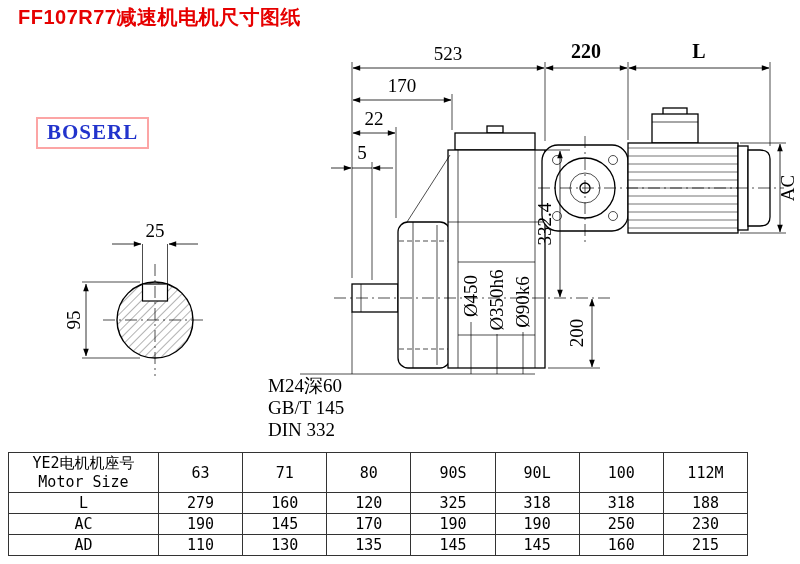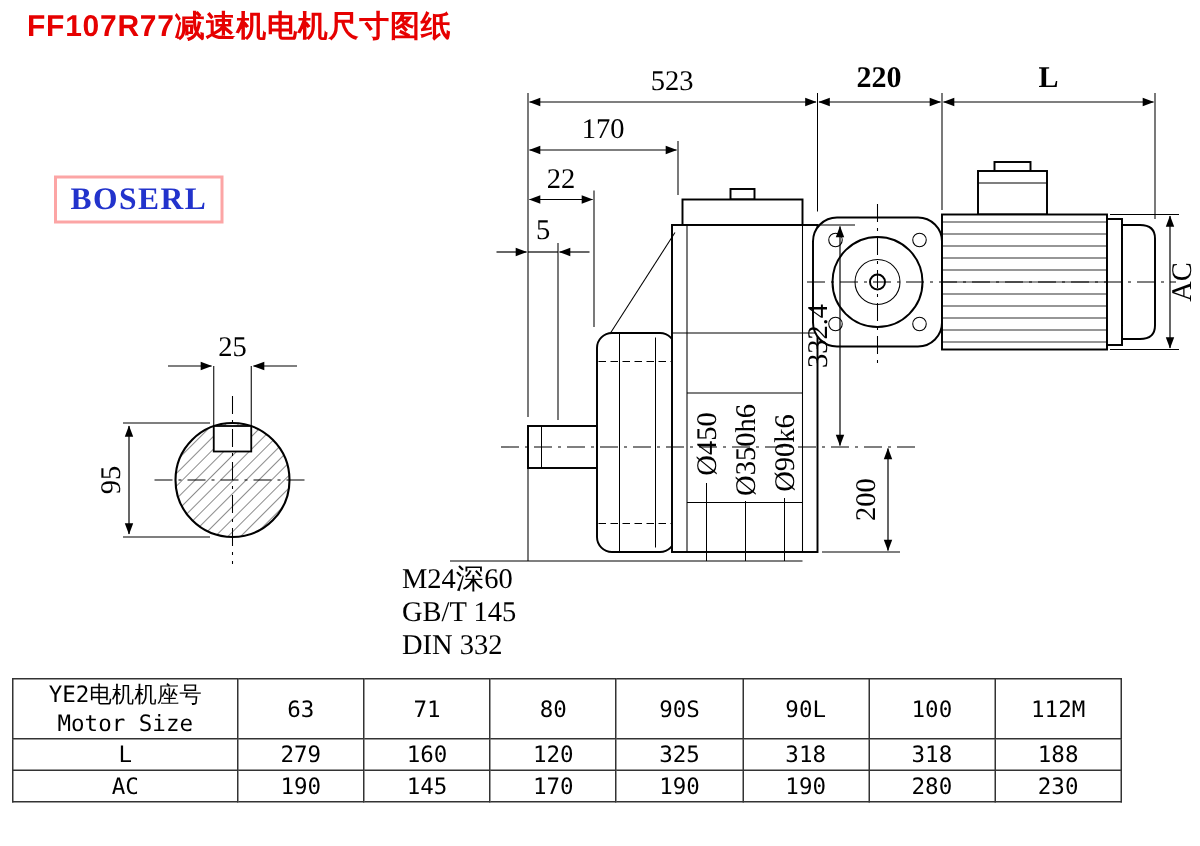--- a/index.html
+++ b/index.html
@@ -232,17 +232,27 @@
     <td>318</td>
     <td>188</td>
   </tr>
   <tr>
     <td>AC</td>
     <td>190</td>
     <td>145</td>
     <td>170</td>
     <td>190</td>
     <td>190</td>
-    <td>280</td>
+    <td>250</td>
     <td>230</td>
+  </tr>
+  <tr>
+    <td>AD</td>
+    <td>110</td>
+    <td>130</td>
+    <td>135</td>
+    <td>145</td>
+    <td>145</td>
+    <td>160</td>
+    <td>215</td>
   </tr>
 </tbody>
   </table>
 
 </body></html>

